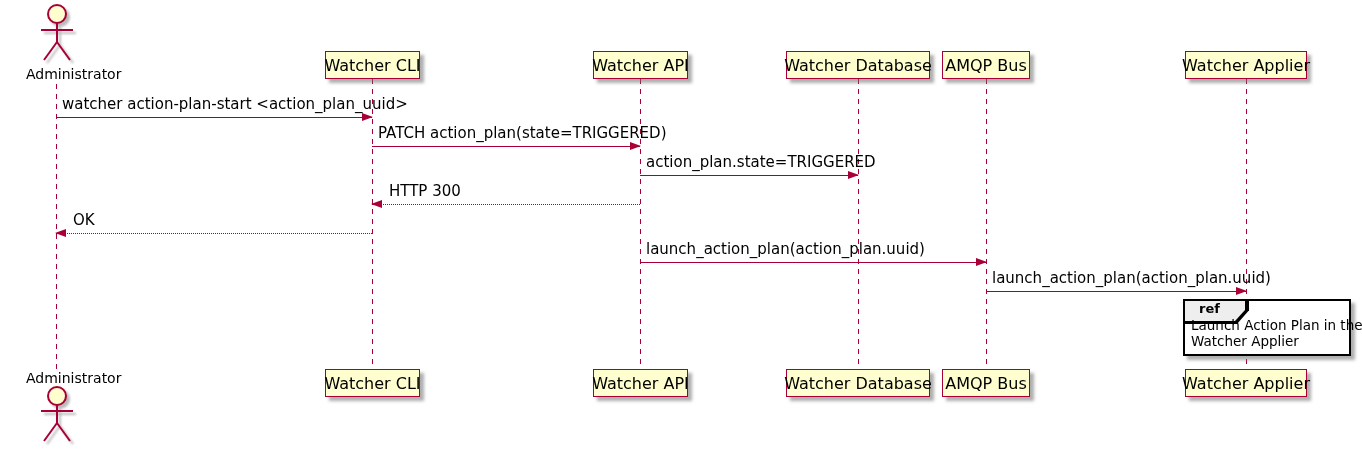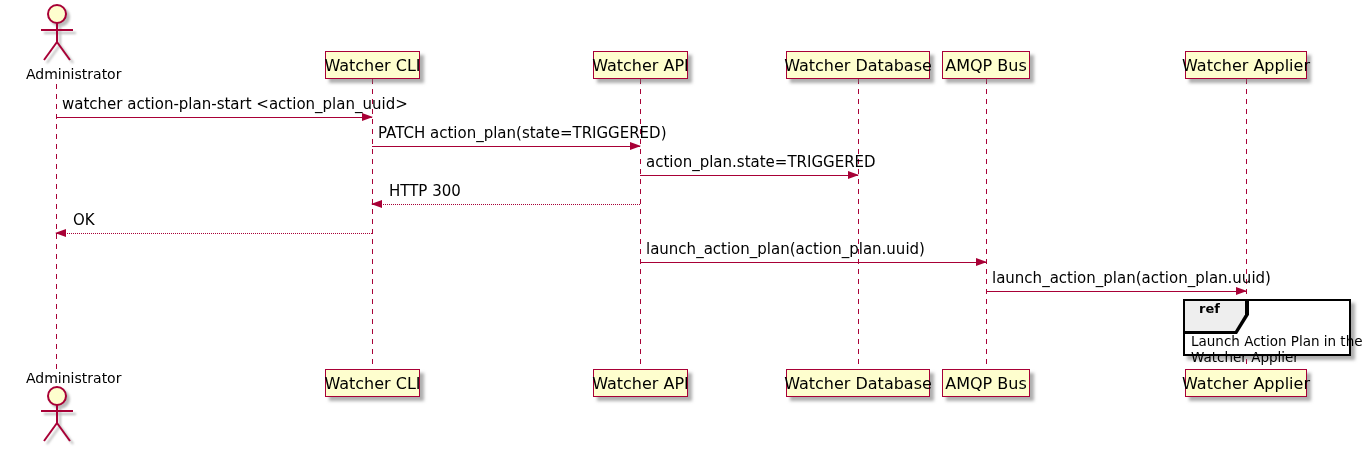--- a/index.html
+++ b/index.html
@@ -29,27 +29,27 @@
   .msg-label{position:absolute;bottom:4px;left:6px;font-size:15px;white-space:nowrap;}
   .msg-label.shift{left:17px;}
   .ah{position:absolute;top:-4px;width:0;height:0;border-top:4px solid transparent;border-bottom:4px solid transparent;}
   .ah.right{right:-1px;border-left:11px solid #A80036;}
   .ah.left{left:-1px;border-right:11px solid #A80036;}
   
   .refbox{
     position:absolute;background:#ffffff;border:2px solid #000;
     box-shadow:4px 4px 3px rgba(110,110,110,.55);box-sizing:border-box;
   }
-  .ref-tab{position:absolute;left:-2px;top:-2px;width:66px;height:35px;}
+  .ref-tab{position:absolute;left:-2px;top:-2px;width:66px;height:25px;}
   .ref-tab .outer{position:absolute;inset:0;background:#000;
     clip-path:polygon(0 0,100% 0,100% 45%,calc(100% - 12px) 100%,0 100%);}
   .ref-tab .inner{position:absolute;left:2px;top:2px;right:4px;bottom:3px;background:#EEEEEE;
     clip-path:polygon(0 0,100% 0,100% 45%,calc(100% - 10px) 100%,0 100%);}
   .ref-tab .klabel{position:absolute;left:16px;top:2px;font-size:13px;font-weight:bold;}
-  .ref-body{position:absolute;left:6px;top:32px;font-size:13.5px;line-height:16px;white-space:nowrap;}
+  .ref-body{position:absolute;left:6px;top:16px;font-size:13.5px;line-height:16px;white-space:nowrap;}
 </style>
 </head>
 <body>
 
 <div class="canvas">
 
   <div class="lifeline" style="left:56px;top:84px;height:287px;"></div>
   <div class="lifeline" style="left:372px;top:79px;height:290px;"></div>
   <div class="lifeline" style="left:640px;top:79px;height:290px;"></div>
   <div class="lifeline" style="left:858px;top:79px;height:290px;"></div>

